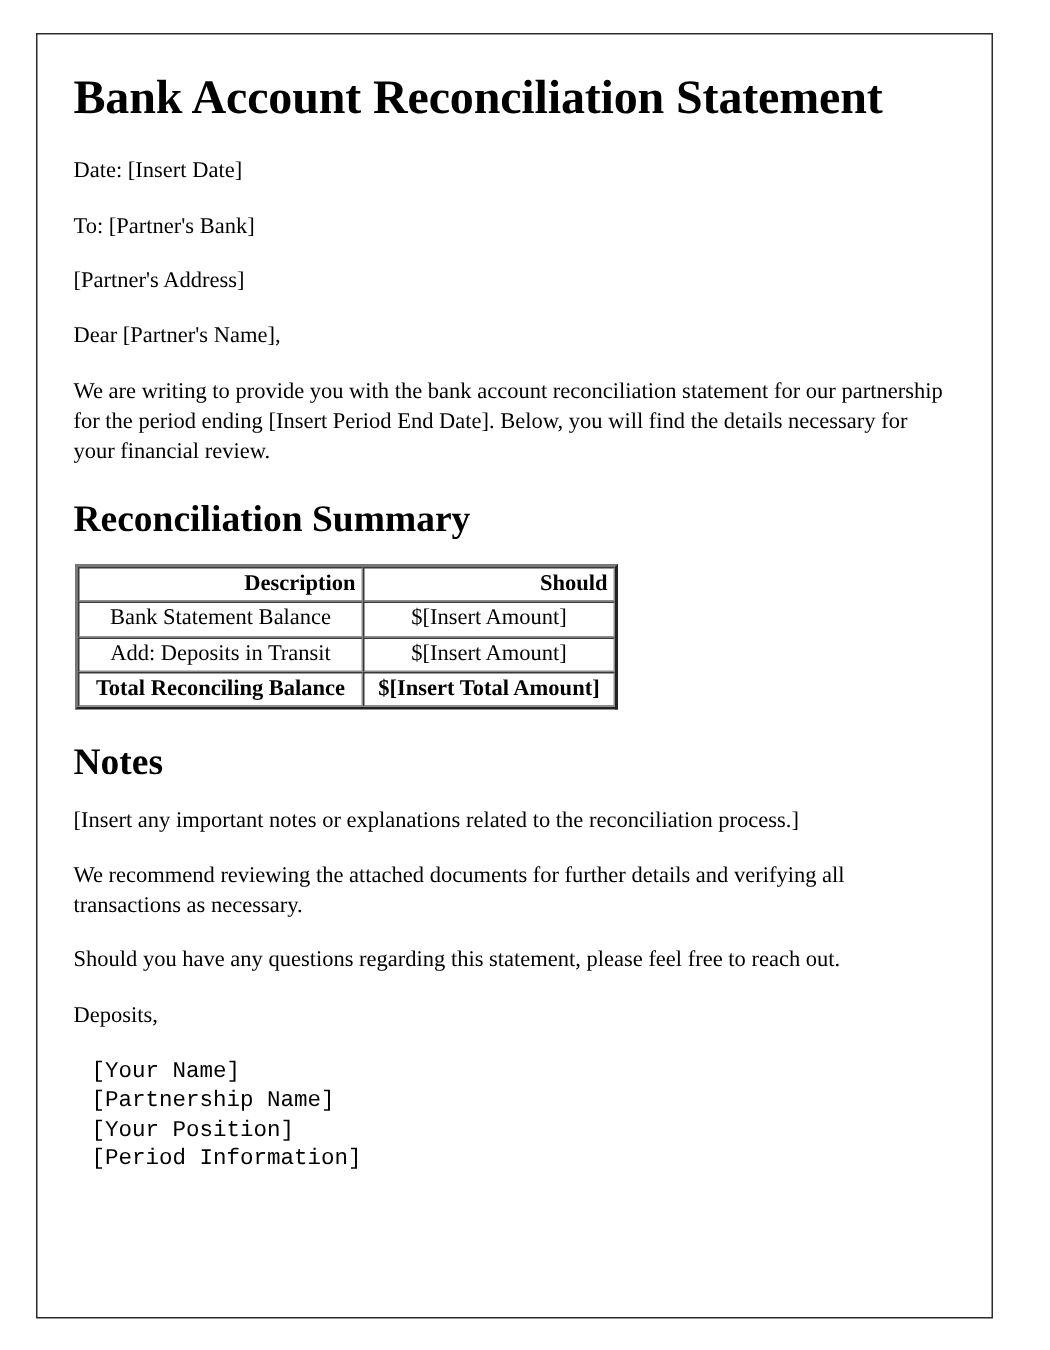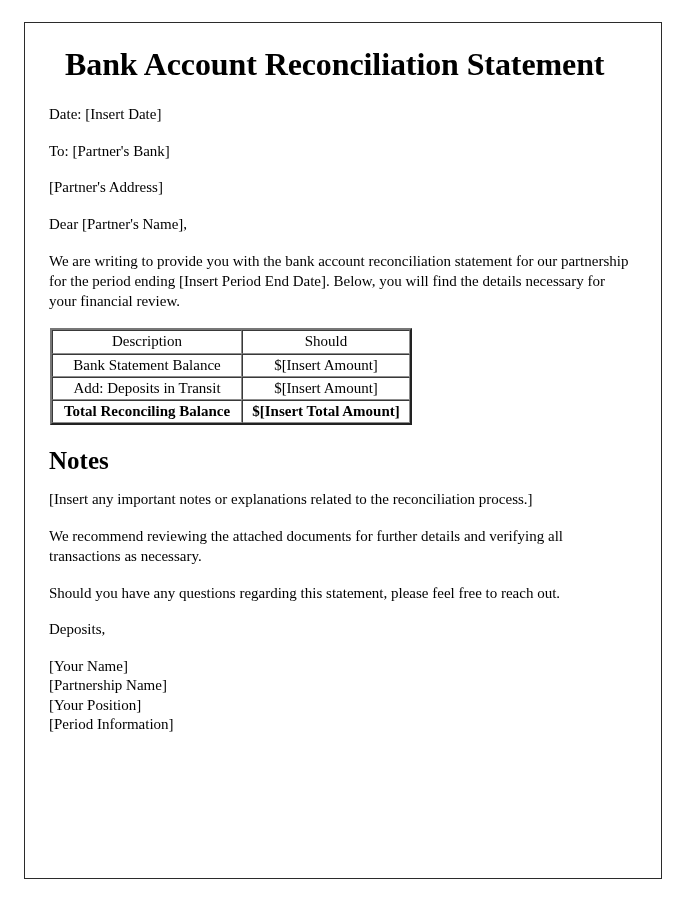--- a/index.html
+++ b/index.html
@@ -25,58 +25,59 @@
     background: #ffffff;
     overflow: hidden;
   }
   .content {
     padding: 24px 26px 0 24px;
   }
   h1.doc-title {
     font-size: 32px;
     font-weight: bold;
     line-height: 1.12;
-    margin: 0 0 22px 16px;
+    margin: 0 0 22px 0;
     letter-spacing: -0.1px;
   }
   h2.section-heading {
     font-size: 25px;
     font-weight: bold;
     line-height: 1.15;
     margin: 22px 0 14px 0;
   }
   p.para {
     font-size: 15px;
     line-height: 1.32;
     margin: 0 0 17px 0;
     max-width: 592px;
   }
   .sig-block {
     font-size: 15px;
     line-height: 1.29;
-    margin: 0;
+    margin: 12px;
+    font-family: Liberation Mono, monospace;
   }
   table.summary-table {
     border-collapse: separate;
     border-spacing: 0;
     border: 2px outset #777777;
     margin: 0 0 4px 1px;
     background: #ffffff;
   }
   table.summary-table td,
   table.summary-table th {
     border: 1px inset #8d8d8d;
     font-size: 15px;
     line-height: 1.15;
     padding: 2px 4px;
     vertical-align: middle;
   }
   table.summary-table th {
-    font-weight: normal;
-    text-align: center;
+    font-weight: bold;
+    text-align: right;
   }
   table.summary-table td {
     text-align: center;
   }
   table.summary-table .col-desc { width: 180px; }
   table.summary-table .col-amt  { width: 158px; }
   table.summary-table tr.total-row td {
     font-weight: bold;
   }
 </style>
@@ -88,20 +89,21 @@
 
     <h1 class="doc-title">Bank Account Reconciliation Statement</h1>
 
     <p class="para">Date: [Insert Date]</p>
     <p class="para">To: [Partner's Bank]</p>
     <p class="para">[Partner's Address]</p>
     <p class="para">Dear [Partner's Name],</p>
 
     <p class="para">We are writing to provide you with the bank account reconciliation statement for our partnership for the period ending [Insert Period End Date]. Below, you will find the details necessary for your financial review.</p>
 
+    <h2 class="section-heading">Reconciliation Summary</h2>
 
     <table class="summary-table">
       <thead>
         <tr>
           <th class="col-desc">Description</th>
           <th class="col-amt">Should</th>
         </tr>
       </thead>
       <tbody>
         <tr>

